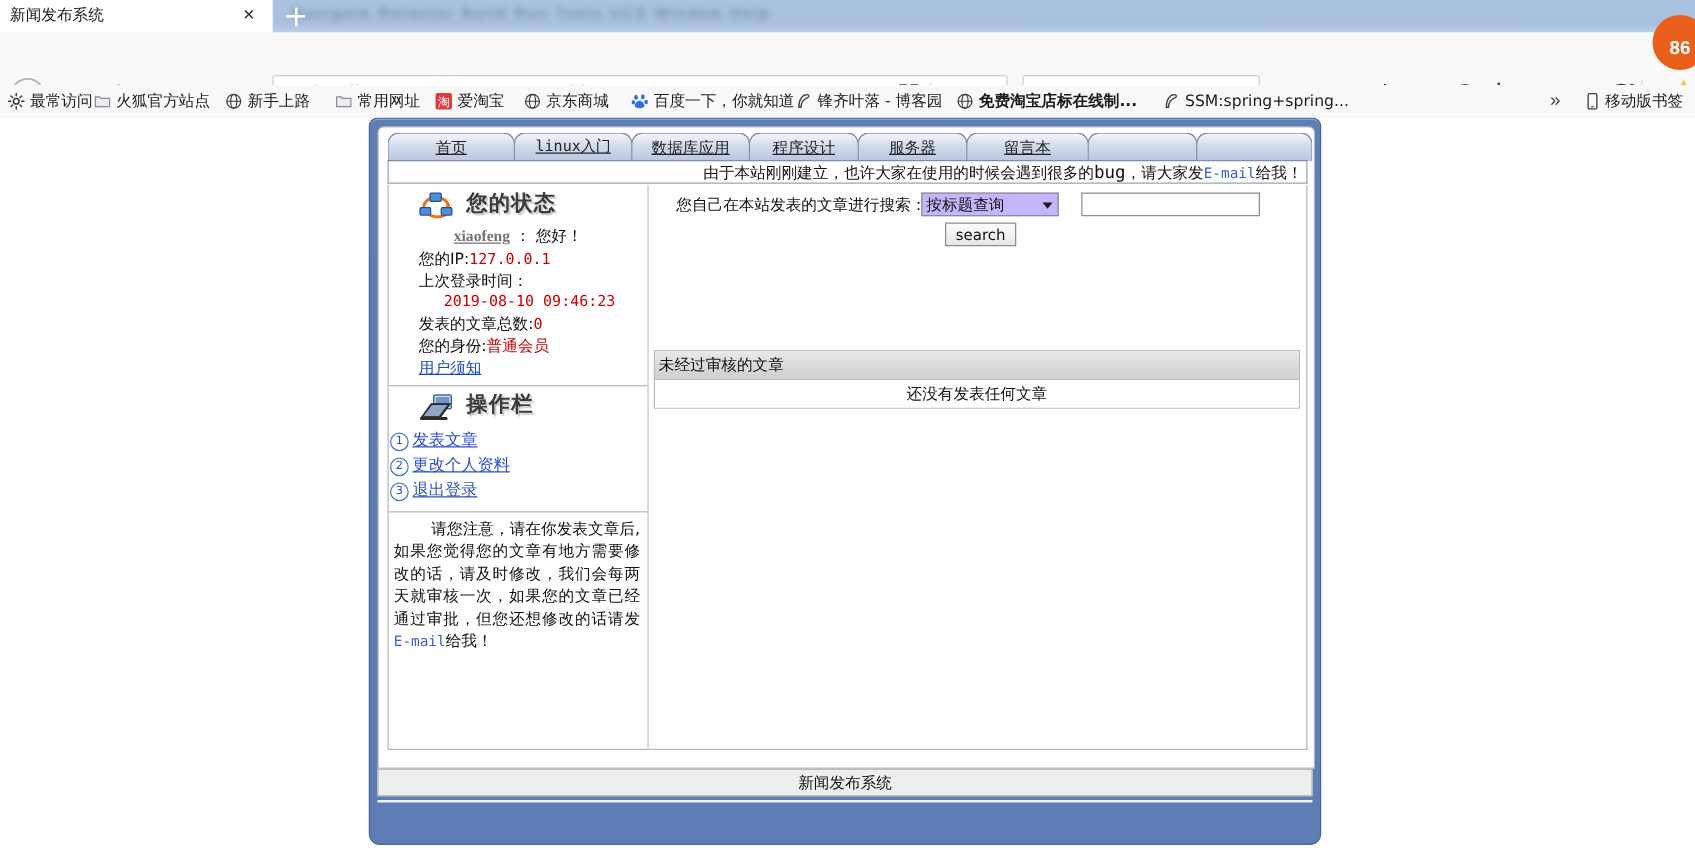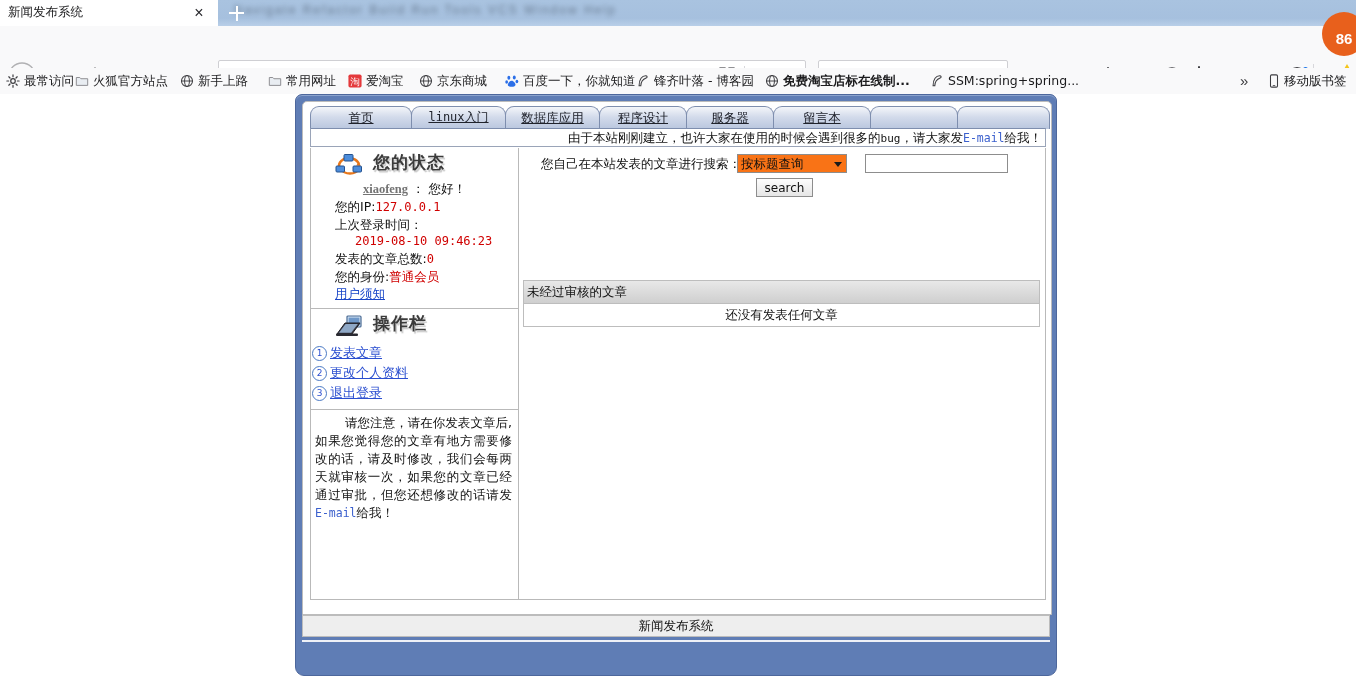--- a/index.html
+++ b/index.html
@@ -72,21 +72,21 @@
   .ntab{position:absolute;top:0;height:22px;
     background:linear-gradient(180deg,#f4f6fa 0%,#d3dbeb 45%,#b9c6de 100%);
     border:1px solid #7e8eae;border-bottom:none;border-radius:9px 9px 0 0;
     text-align:center;font-size:12.5px;color:#20232c;line-height:21px;
     font-family:"DejaVu Sans",sans-serif;overflow:hidden;white-space:nowrap;text-decoration:underline;}
   .ntab.mono{font-family:"DejaVu Sans Mono",monospace;font-size:12px;}
   .noticebar{position:absolute;left:7px;top:26px;width:736px;height:19px;
     border:1px solid #9aa4b8;border-top:1px solid #7e8eae;background:#ffffff;
     text-align:right;font-size:12.5px;color:#111;line-height:18px;
     padding-right:3px;box-sizing:border-box;font-family:"DejaVu Sans",sans-serif;white-space:nowrap;}
-  .noticebar .mono{font-family:"DejaVu Sans Mono",monospace;font-size:11px;}
+  .noticebar .mono{font-family:"DejaVu Sans Mono",monospace;font-size:14px;}
   .noticebar .mail{color:#3a5fcd;font-family:"DejaVu Sans Mono",monospace;font-size:11.5px;}
 
   .bodyrow{position:absolute;left:7px;top:46px;width:736px;height:452px;border-radius:29px;}
   .lcol{position:absolute;left:0;top:0;width:209px;height:452px;background:#fff;
     border:1px solid #b9b9b9;border-top:none;box-sizing:border-box;}
   .rcol{position:absolute;left:209px;top:0;width:527px;height:452px;background:#fff;
     border:1px solid #b9b9b9;border-top:none;border-left:none;box-sizing:border-box;}
 
   .panel{position:relative;border-bottom:1px solid #b9b9b9;}
   .panelhead{position:relative;height:32px;}
@@ -112,21 +112,21 @@
     border-radius:50%;font-size:9px;line-height:12px;text-align:center;color:#2b4fd0;}
 
   .anntext{padding:4px 6px 8px 4px;font-size:12.5px;color:#111;line-height:18px;
     font-family:"DejaVu Sans",sans-serif;text-align:justify;}
   .anntext .indent{display:inline-block;width:30px;}
   .annmail{color:#3a5fcd;font-family:"DejaVu Sans Mono",monospace;font-size:11.5px;}
 
   .searchrow{position:relative;height:26px;margin-top:4px;}
   .searchlabel{position:absolute;left:22px;top:4px;font-size:12.5px;color:#111;
     font-family:"DejaVu Sans",sans-serif;white-space:nowrap;}
-  .selbox{position:absolute;left:218px;top:2px;width:110px;height:19px;background:#f97316;
+  .selbox{position:absolute;left:218px;top:2px;width:110px;height:19px;background:#c4b5fd;
     border:1px solid #8d8d8d;box-sizing:border-box;font-size:12.5px;color:#111;
     padding-left:3px;line-height:17px;font-family:"DejaVu Sans",sans-serif;}
   .selarrow{position:absolute;right:4px;top:7px;width:0;height:0;
     border-left:4px solid transparent;border-right:4px solid transparent;border-top:5px solid #1b1b1b;}
   .txtbox{position:absolute;left:346px;top:2px;width:143px;height:19px;background:#fff;
     border:1px solid #8d8d8d;box-sizing:border-box;}
   .searchbtn{position:absolute;left:237px;top:30px;width:57px;height:19px;
     background:linear-gradient(180deg,#fdfdfd,#e6e6e6);border:1px solid #8d8d8d;
     font-size:12px;color:#111;text-align:center;line-height:18px;
     font-family:"DejaVu Sans",sans-serif;box-sizing:border-box;}

